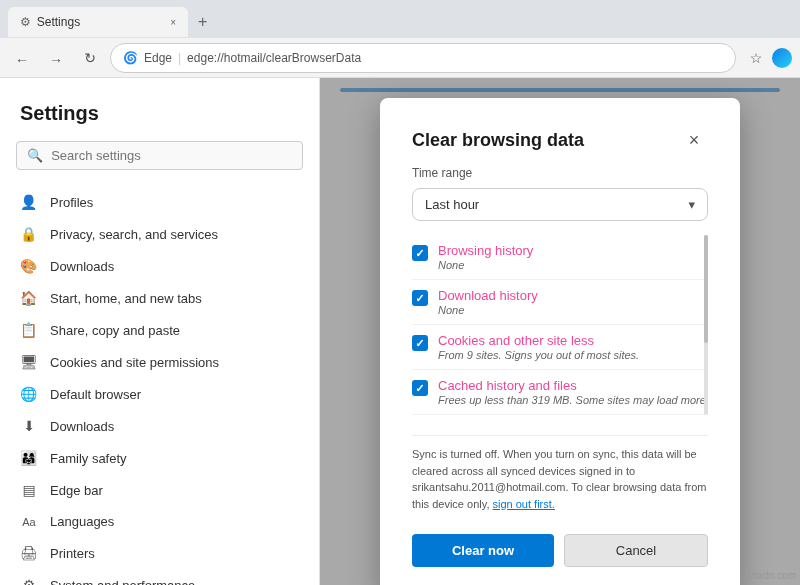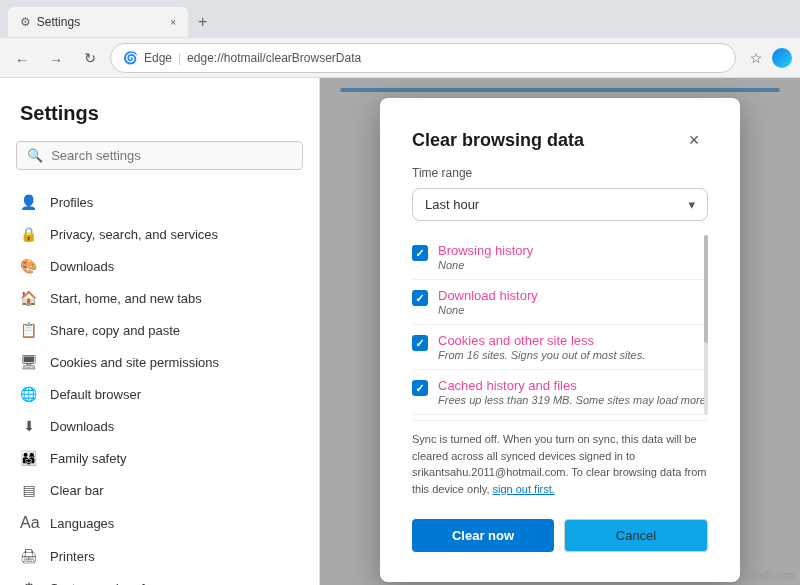--- a/index.html
+++ b/index.html
@@ -55,27 +55,27 @@
     .cb-content { flex: 1; }
     .cb-title { font-size: 13px; font-weight: 400; color: #ec4899; }
     .cb-subtitle { font-size: 11px; color: #666; margin-top: 1px; font-style: italic; }
 
     
     .modal-scroll-area { max-height: 320px; overflow-y: auto; position: relative; }
     .scrollbar-track { position: absolute; right: 0; top: 0; bottom: 0; width: 4px; background: #e0e0e0; border-radius: 2px; }
     .scrollbar-thumb { position: absolute; right: 0; top: 0; width: 4px; height: 60%; background: #bbb; border-radius: 2px; }
 
     
-    .sync-info { font-size: 11px; color: #555; line-height: 1.5; padding: 10px 0 8px; border-top: 1px solid #eee; margin-top: 5px; }
+    .sync-info { font-size: 11px; color: #555; line-height: 1.5; padding: 10px 0 8px; border-top: 1px solid #eee; margin-top: 20px; }
     .sync-link { color: #0078d4; text-decoration: underline; cursor: pointer; }
 
     
     .modal-footer { display: flex; gap: 10px; padding: 14px 20px 18px; }
     .btn-primary { background: #0078d4; color: #fff; border: none; border-radius: 4px; padding: 8px 24px; font-size: 13px; font-weight: 600; cursor: pointer; flex: 1; }
-    .btn-secondary { background: #0ea5e9; color: #333; border: 1px solid #ccc; border-radius: 4px; padding: 8px 24px; font-size: 13px; cursor: pointer; flex: 1; }
+    .btn-secondary { background: #e5e5e5; color: #333; border: 1px solid #ccc; border-radius: 4px; padding: 8px 24px; font-size: 13px; cursor: pointer; flex: 1; }
 
     
     .edge-logo { width: 20px; height: 20px; background: linear-gradient(135deg, #0f7fe8, #27d0f7); border-radius: 50%; display: inline-block; }
 
     
     .watermark { position: absolute; bottom: 4px; right: 4px; font-size: 10px; color: #999; }
   </style>
 </head>
 <body>
 
@@ -147,24 +147,24 @@
     <div class="sidebar-item">
       <span class="item-icon">⬇</span>
       <span class="item-label">Downloads</span>
     </div>
     <div class="sidebar-item">
       <span class="item-icon">👨‍👩‍👧</span>
       <span class="item-label">Family safety</span>
     </div>
     <div class="sidebar-item">
       <span class="item-icon">▤</span>
-      <span class="item-label">Clear bar</span>
-    </div>
-    <div class="sidebar-item">
-      <span class="item-icon" style="font-size:16px;">Aa</span>
+      <span class="item-label">Edge bar</span>
+    </div>
+    <div class="sidebar-item">
+      <span class="item-icon" style="font-size:11px;">Aa</span>
       <span class="item-label">Languages</span>
     </div>
     <div class="sidebar-item">
       <span class="item-icon">🖨</span>
       <span class="item-label">Printers</span>
     </div>
     <div class="sidebar-item">
       <span class="item-icon">⚙</span>
       <span class="item-label">System and performance</span>
     </div>
@@ -211,21 +211,21 @@
                 <div class="cb-subtitle">None</div>
               </div>
             </div>
 
             <div class="checkbox-item">
               <div class="cb-box">
                 <span class="cb-check">✓</span>
               </div>
               <div class="cb-content">
                 <div class="cb-title">Cookies and other site less</div>
-                <div class="cb-subtitle">From 16 sites. Signs you out of most sites.</div>
+                <div class="cb-subtitle">From 9 sites. Signs you out of most sites.</div>
               </div>
             </div>
 
             <div class="checkbox-item">
               <div class="cb-box">
                 <span class="cb-check">✓</span>
               </div>
               <div class="cb-content">
                 <div class="cb-title">Cached history and files</div>
                 <div class="cb-subtitle">Frees up less than 319 MB. Some sites may load more</div>

